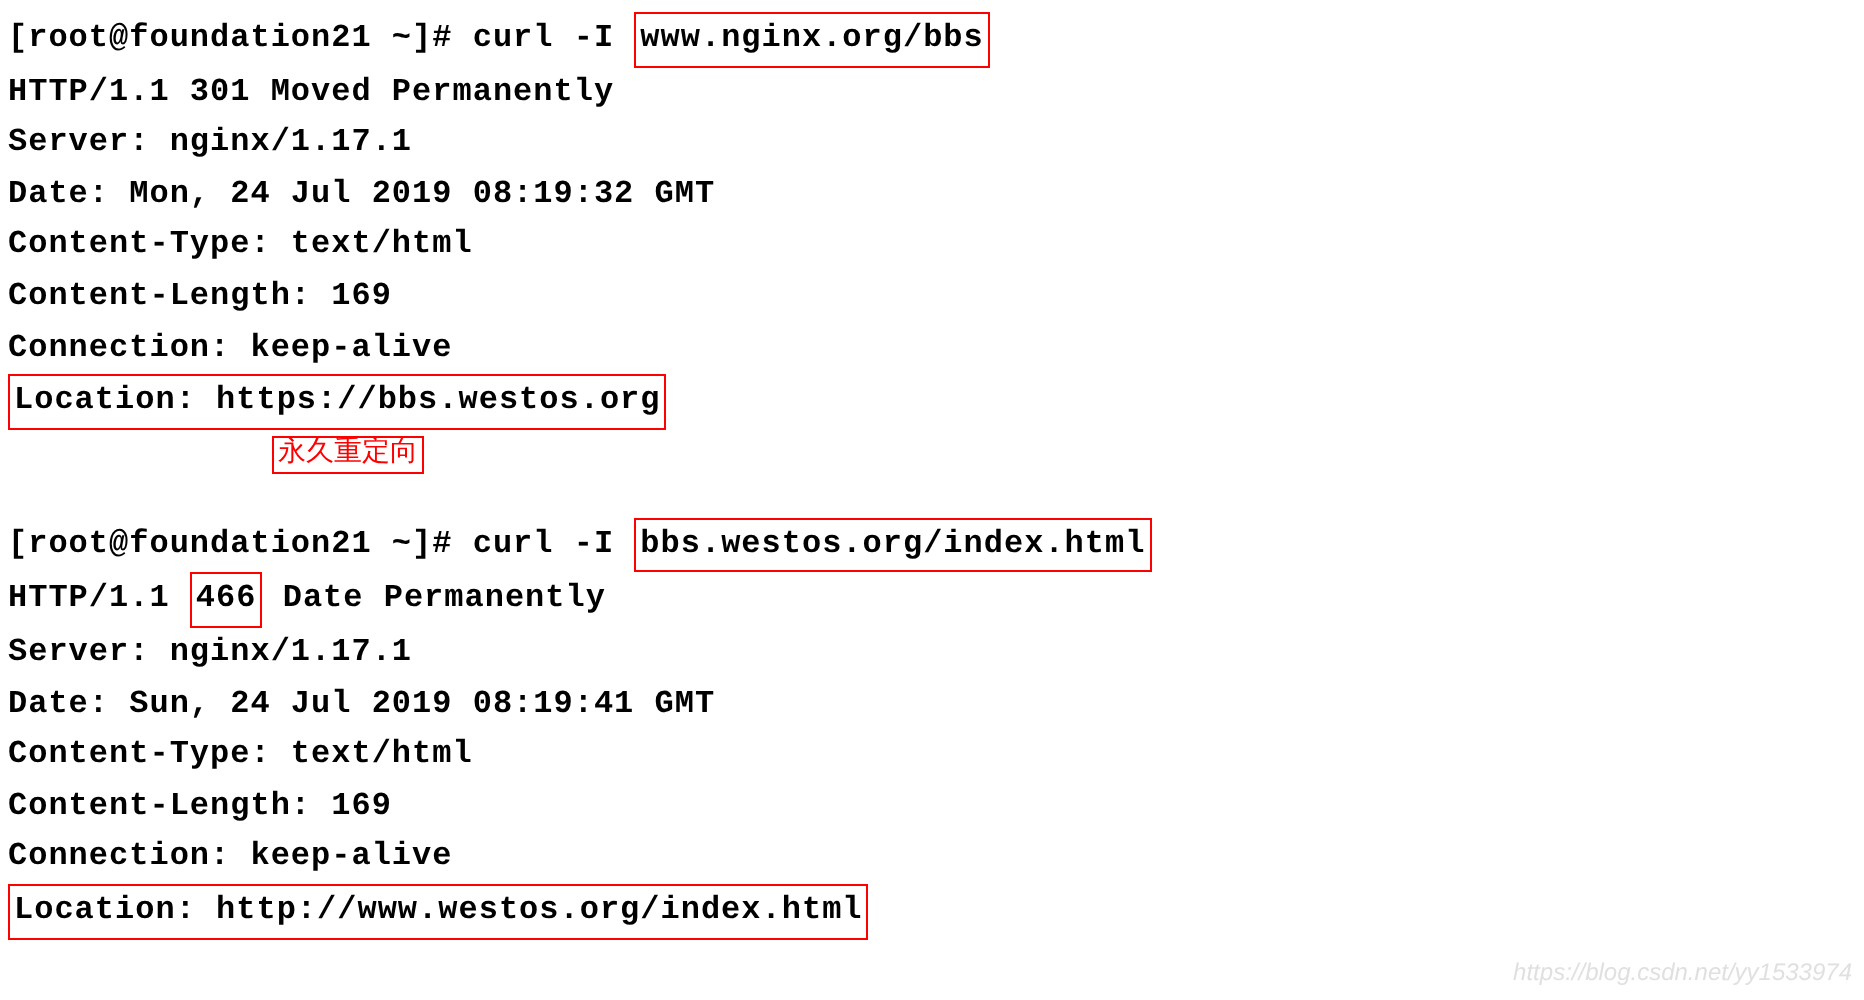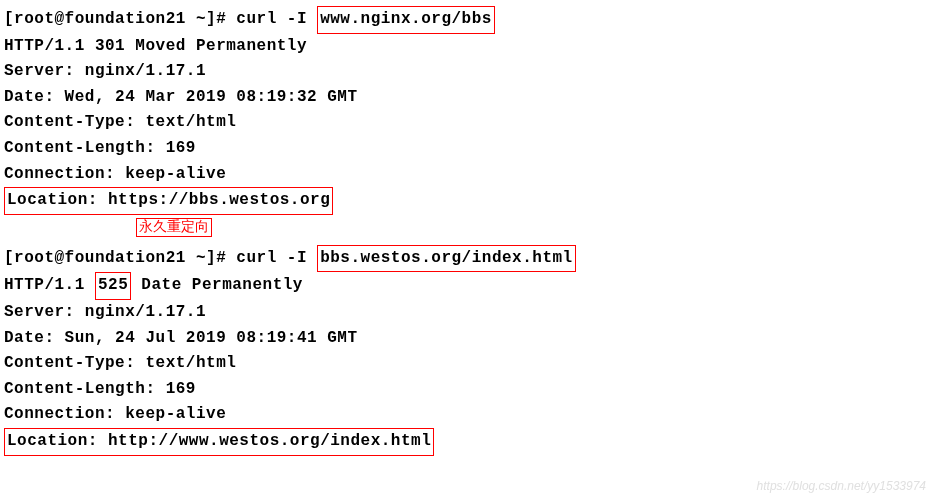--- a/index.html
+++ b/index.html
@@ -51,32 +51,32 @@
     .spacer {
       height: 12px;
     }
   </style>
 </head>
 <body>
 
 <div class="terminal-line"><span>[root@foundation21 ~]# curl -I </span><span class="red-box">www.nginx.org/bbs</span></div>
 <div class="terminal-line">HTTP/1.1 301 Moved Permanently</div>
 <div class="terminal-line">Server: nginx/1.17.1</div>
-<div class="terminal-line">Date: Wed, 24 Mar 2019 08:19:32 GMT</div>
+<div class="terminal-line">Date: Mon, 24 Jul 2019 08:19:32 GMT</div>
 <div class="terminal-line">Content-Type: text/html</div>
 <div class="terminal-line">Content-Length: 169</div>
 <div class="terminal-line">Connection: keep-alive</div>
 <div class="terminal-line"><span class="red-box">Location: https://bbs.westos.org</span></div>
 
 <div class="spacer"></div>
 
 <span class="annotation" style="left:136px; top:218px;">永久重定向</span>
 
-<div class="terminal-line" style="margin-top:18px;"><span>[root@foundation21 ~]# curl -I </span><span class="red-box">bbs.westos.org/index.html</span></div>
-<div class="terminal-line"><span>HTTP/1.1 </span><span class="red-box">525</span><span> Date Permanently</span></div>
+<div class="terminal-line" style="margin-top:32px;"><span>[root@foundation21 ~]# curl -I </span><span class="red-box">bbs.westos.org/index.html</span></div>
+<div class="terminal-line"><span>HTTP/1.1 </span><span class="red-box">466</span><span> Date Permanently</span></div>
 <div class="terminal-line">Server: nginx/1.17.1</div>
 <div class="terminal-line">Date: Sun, 24 Jul 2019 08:19:41 GMT</div>
 <div class="terminal-line">Content-Type: text/html</div>
 <div class="terminal-line">Content-Length: 169</div>
 <div class="terminal-line">Connection: keep-alive</div>
 <div class="terminal-line"><span class="red-box">Location: http://www.westos.org/index.html</span></div>
 
 <div class="watermark">https://blog.csdn.net/yy1533974</div>
 
 </body></html>

